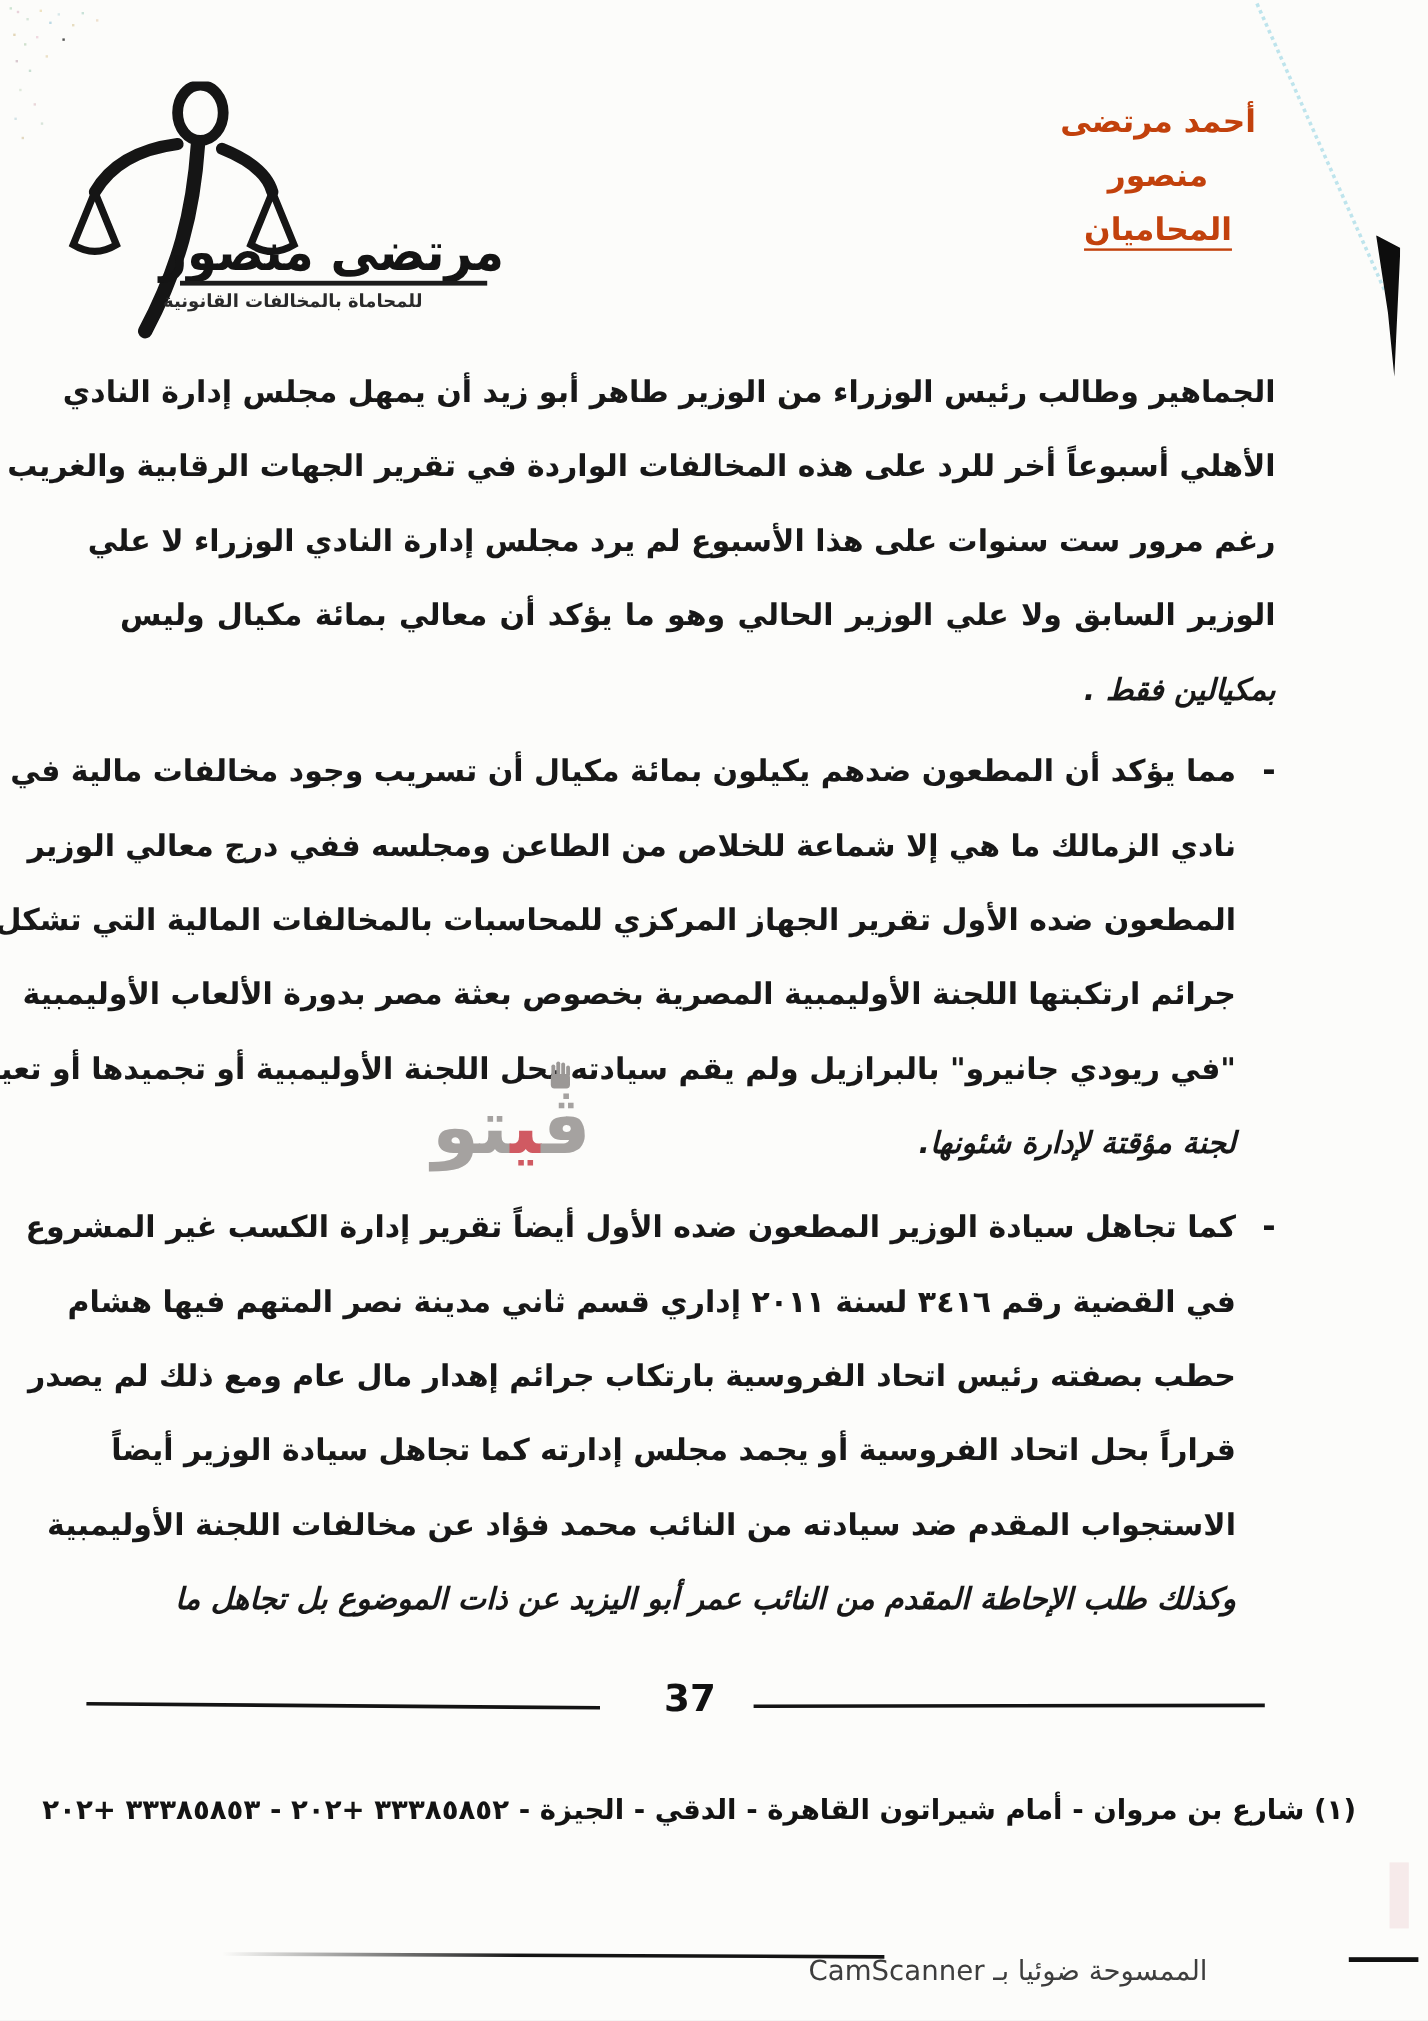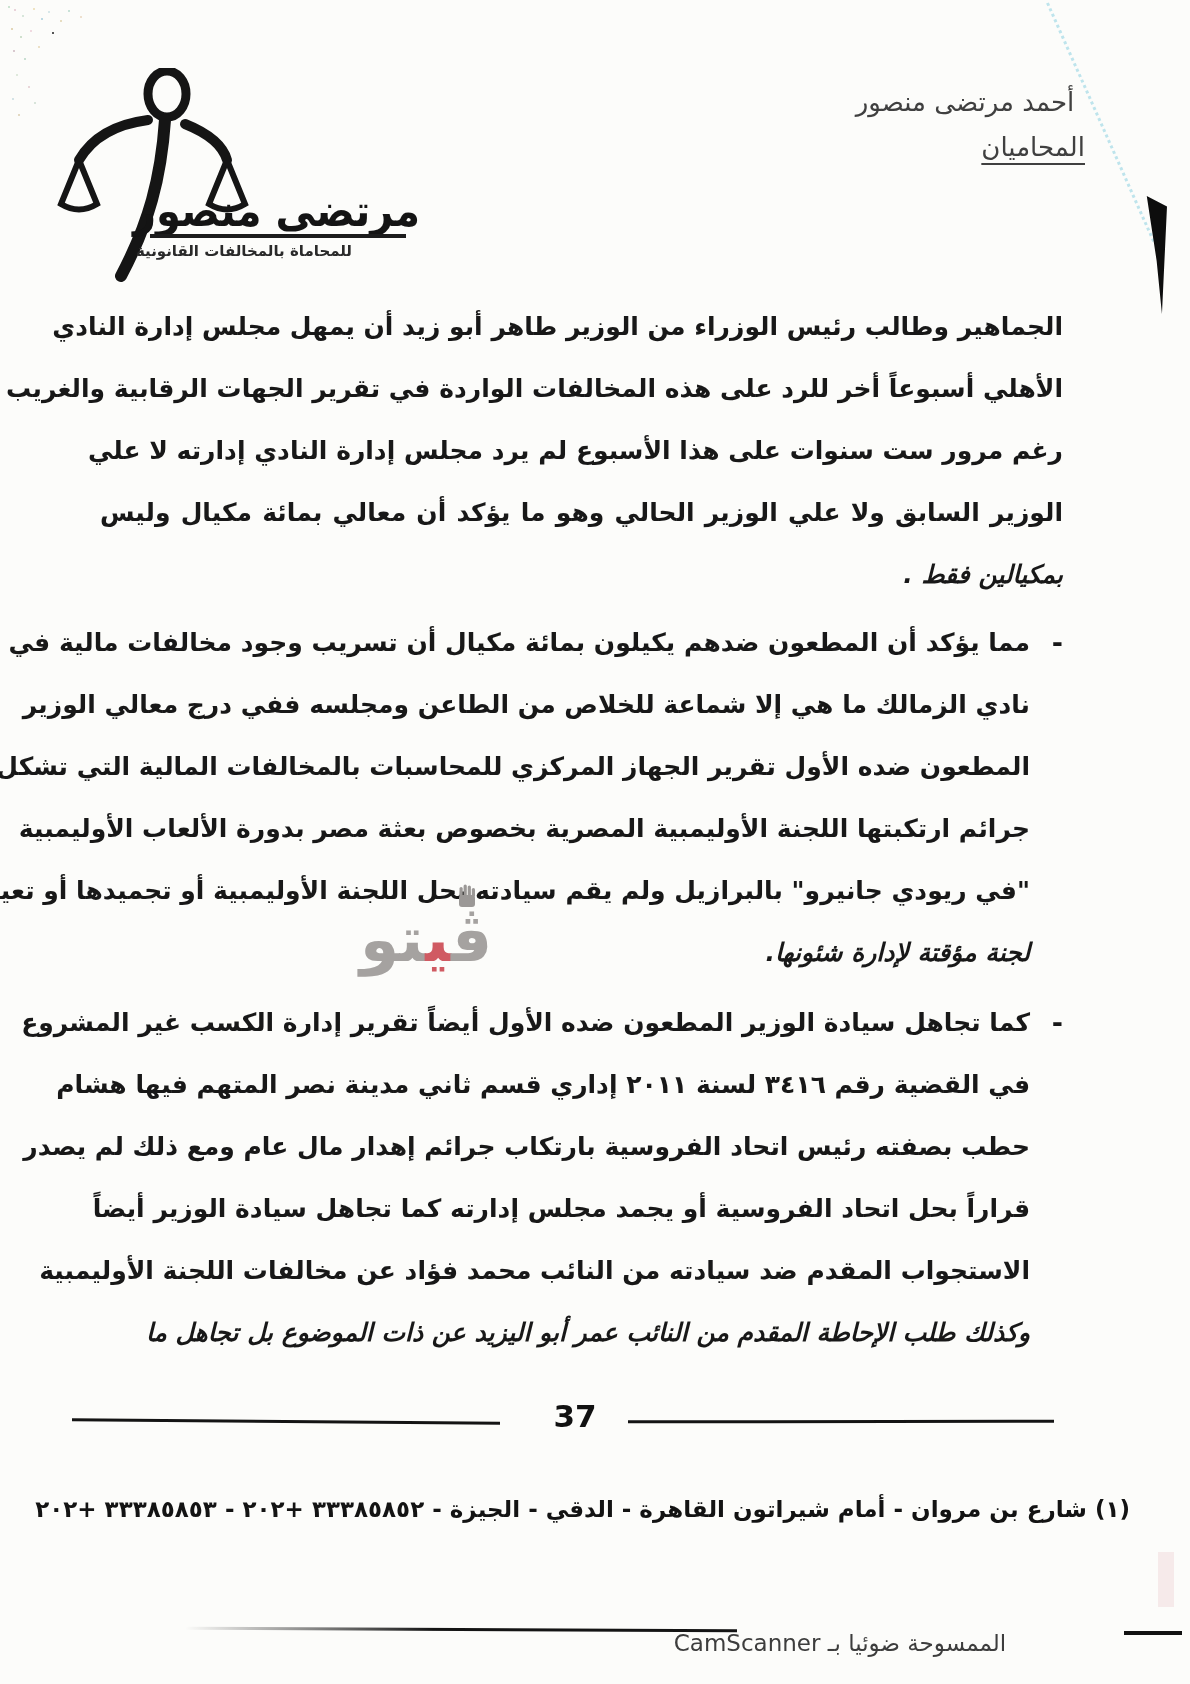--- a/index.html
+++ b/index.html
@@ -4,25 +4,25 @@
 <style>
   html,body{margin:0;padding:0;background:#e8e8e8;}
   .page{
     position:relative;width:1190px;height:1684px;margin:0 auto;
     background:#fcfcfa;overflow:hidden;
     font-family:"DejaVu Sans",sans-serif;color:#161616;
   }
   
   .header-names{
     position:absolute;top:80px;left:845px;width:240px;
-    text-align:center;font-weight:normal;font-size:26px;line-height:45px;
-    direction:rtl;color:#404040;
+    text-align:center;font-weight:bold;font-size:26px;line-height:45px;
+    direction:rtl;color:#c2410c;
   }
   .header-names .firm-title{
-    text-decoration:underline;text-decoration-thickness:2px;text-underline-offset:7px;text-align:right;
+    text-decoration:underline;text-decoration-thickness:2px;text-underline-offset:7px;
   }
   
   .logo{position:absolute;left:50px;top:62px;width:420px;height:260px;}
   .logo-figure{position:absolute;left:5px;top:6px;}
   .logo-wordmark{
     position:absolute;left:88px;top:126px;width:282px;text-align:center;
     font-size:40px;font-weight:bold;color:#141414;direction:rtl;
     transform:scaleY(1.1);letter-spacing:-1px;white-space:nowrap;
   }
   .logo-baseline{position:absolute;left:100px;top:172px;width:256px;height:4px;background:#1c1c1c;}
@@ -124,21 +124,21 @@
 
   <div class="header-names">
     <div>أحمد مرتضى منصور</div>
     <div class="firm-title">المحاميان</div>
   </div>
 
   <div class="body-text">
     <div class="blk-p1">
       <div class="line">الجماهير وطالب رئيس الوزراء من الوزير طاهر أبو زيد أن يمهل مجلس إدارة النادي</div>
       <div class="line">الأهلي أسبوعاً أخر للرد على هذه المخالفات الواردة في تقرير الجهات الرقابية والغريب</div>
-      <div class="line">رغم مرور ست سنوات على هذا الأسبوع لم يرد مجلس إدارة النادي إدارته لا علي</div>
+      <div class="line">رغم مرور ست سنوات على هذا الأسبوع لم يرد مجلس إدارة النادي الوزراء لا علي</div>
       <div class="line">الوزير السابق ولا علي الوزير الحالي وهو ما يؤكد أن معالي بمائة مكيال وليس</div>
       <div class="line line--end">بمكيالين فقط .</div>
     </div>
 
     <div class="bullet blk-b1">
       <span class="dash">-</span>
       <div class="line">مما يؤكد أن المطعون ضدهم يكيلون بمائة مكيال أن تسريب وجود مخالفات مالية في</div>
       <div class="line">نادي الزمالك ما هي إلا شماعة للخلاص من الطاعن ومجلسه ففي درج معالي الوزير</div>
       <div class="line">المطعون ضده الأول تقرير الجهاز المركزي للمحاسبات بالمخالفات المالية التي تشكل</div>
       <div class="line">جرائم ارتكبتها اللجنة الأوليمبية المصرية بخصوص بعثة مصر بدورة الألعاب الأوليمبية</div>

